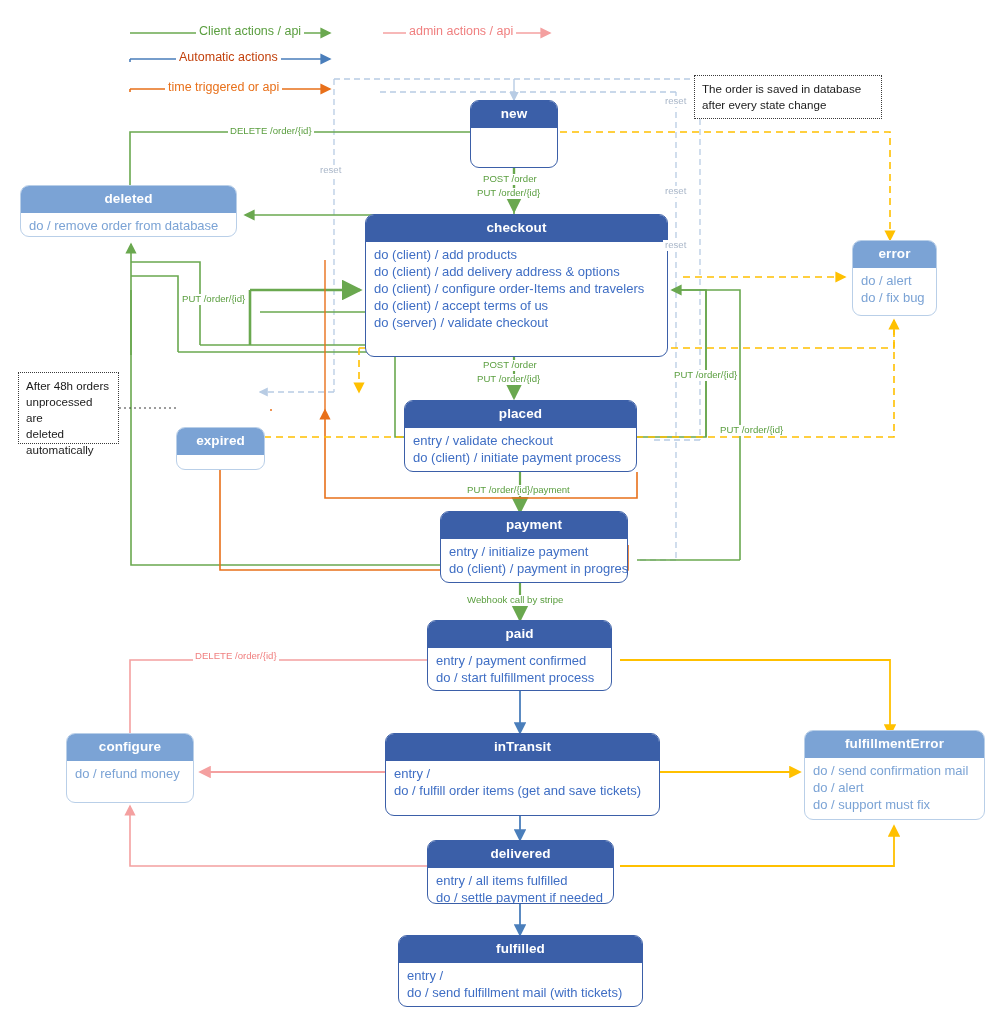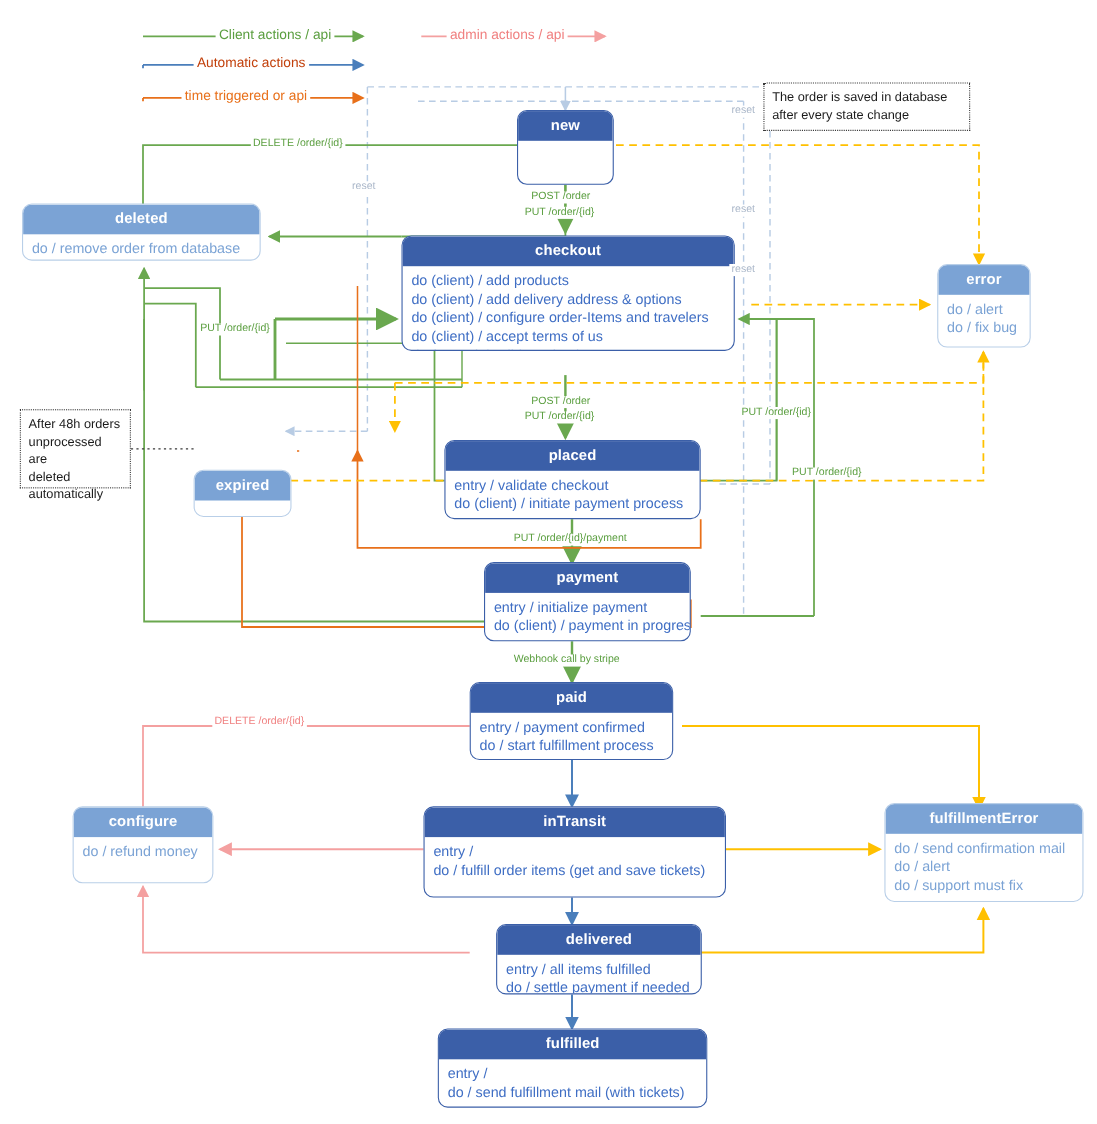--- a/index.html
+++ b/index.html
@@ -169,21 +169,21 @@
     <div class="body emptybody"></div>
   </div>
 
   <div class="state light" style="left:20px;top:185px;width:217px;height:52px;">
     <div class="hdr">deleted</div>
     <div class="body">
       <div>do / remove order from database</div>
     </div>
   </div>
 
-  <div class="state dark" style="left:365px;top:214px;width:303px;height:105px;">
+  <div class="state dark" style="left:365px;top:214px;width:303px;height:143px;">
     <div class="hdr">checkout</div>
     <div class="body">
       <div>do (client) / add products</div>
       <div>do (client) / add delivery address &amp; options</div>
       <div>do (client) / configure order-Items and travelers</div>
       <div>do (client) / accept terms of us</div>
       <div>do (server) / validate checkout</div>
     </div>
   </div>
 
@@ -241,21 +241,21 @@
 
   <div class="state light" style="left:804px;top:730px;width:181px;height:90px;">
     <div class="hdr">fulfillmentError</div>
     <div class="body">
       <div>do / send confirmation mail</div>
       <div>do / alert</div>
       <div>do / support must fix</div>
     </div>
   </div>
 
-  <div class="state dark" style="left:427px;top:840px;width:187px;height:64px;margin-left:24px;">
+  <div class="state dark" style="left:427px;top:840px;width:187px;height:64px;">
     <div class="hdr">delivered</div>
     <div class="body">
       <div>entry / all items fulfilled</div>
       <div>do / settle payment if needed</div>
     </div>
   </div>
 
   <div class="state dark" style="left:398px;top:935px;width:245px;height:72px;">
     <div class="hdr">fulfilled</div>
     <div class="body">

